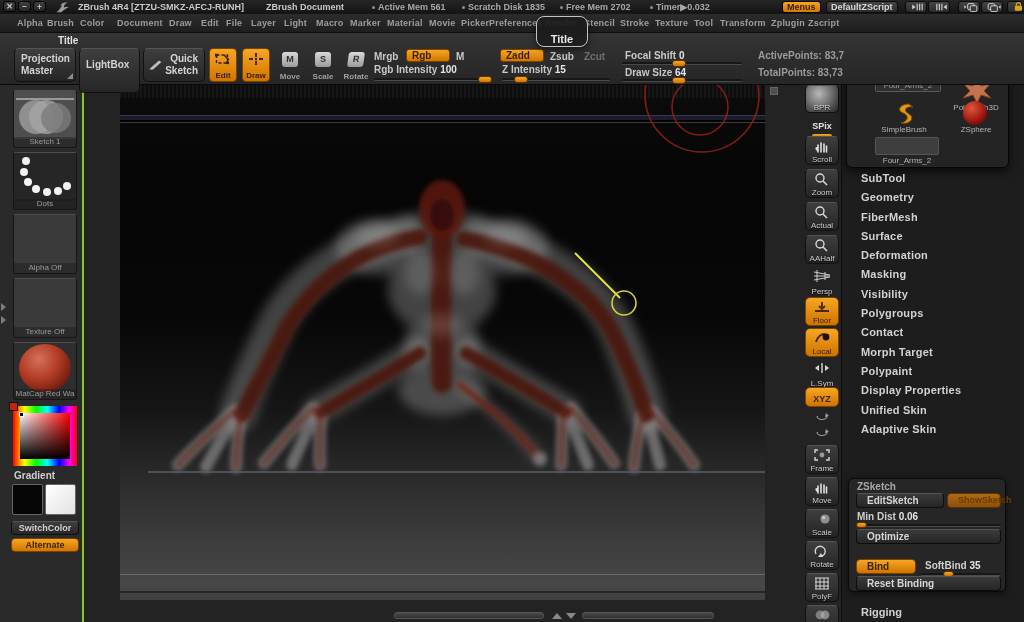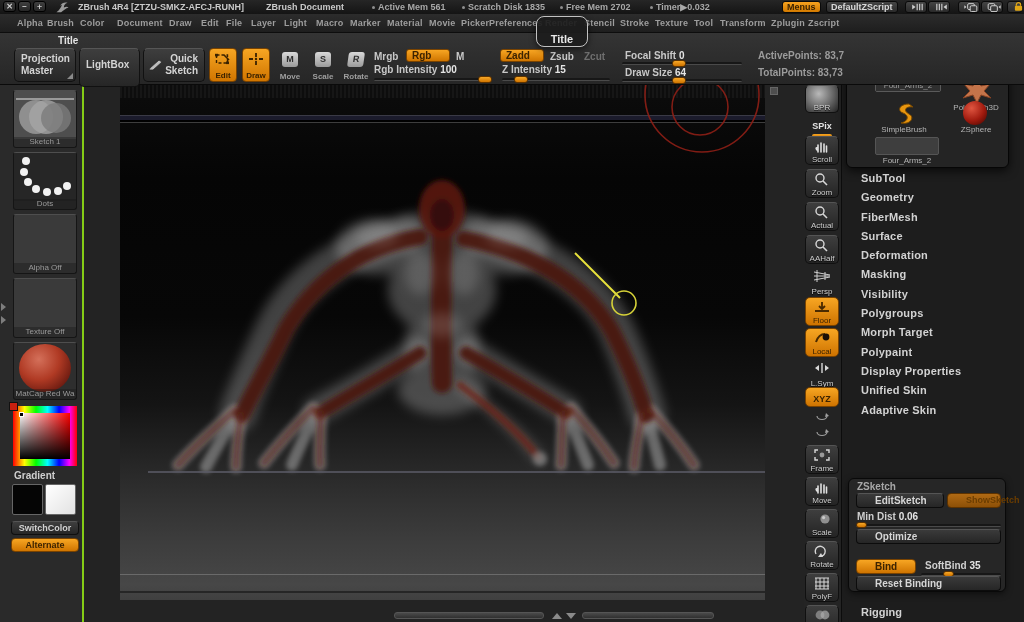--- a/index.html
+++ b/index.html
@@ -59,21 +59,21 @@
 #rpanel{position:absolute;left:841px;top:14px;width:183px;height:608px;background:#1d1d1d;border-left:1px solid #0c0c0c;z-index:15}
 #palette{position:absolute;left:4px;top:2px;width:163px;height:152px;background:#242424;border:1px solid #060606;border-radius:6px;box-shadow:0 3px 10px rgba(0,0,0,.7)}
 .pal-title{position:absolute;left:12px;top:3px;font-size:11px;color:#dcdcdc;white-space:nowrap}
 .pal-r{position:absolute;right:6px;top:2px;width:18px;height:15px;background:linear-gradient(#4a4a4a,#2c2c2c);border:1px solid #0c0c0c;border-radius:3px;color:#ccc;font-size:9px;text-align:center;line-height:14px}
 .pal-slider{position:absolute;left:78px;top:13px;width:26px;height:5px;background:linear-gradient(#f7a623,#cf7400);border-radius:2px;border:1px solid #5e3300}
 .pitem-label{position:absolute;font-size:8px;font-weight:normal;color:#b5b5b5;text-align:center;white-space:nowrap}
 .sections{position:absolute;left:0;top:158px;width:100%}
 .sec{height:19.3px;padding-left:19px;font-size:11px;color:#d2d2d2;letter-spacing:.2px}
 #zsk{position:absolute;left:6px;top:464px;width:158px;height:114px;background:#262626;border:1px solid #090909;border-radius:6px;box-shadow:0 2px 6px rgba(0,0,0,.5)}
 .zhead{position:absolute;left:8px;top:2px;font-size:10px;color:#a8a8a8}
-.zbtn{position:absolute;height:15px;background:linear-gradient(#3a3a3a,#262626);border:1px solid #0c0c0c;border-top-color:#555;border-radius:4px;color:#d6d6d6;font-size:10px;line-height:13px;padding:0 18px}
+.zbtn{position:absolute;height:15px;background:linear-gradient(#3a3a3a,#262626);border:1px solid #0c0c0c;border-top-color:#555;border-radius:4px;color:#d6d6d6;font-size:10px;line-height:13px;padding:0 10px}
 .zbtn.orange{background:linear-gradient(#f7a623,#cf7400);border-color:#7a4300;color:#3c2300}
 .zbtn.dimorange{background:linear-gradient(#b06a14,#8d5007);border-color:#5e3300;color:#6b3d00}
 .zlabel{position:absolute;font-size:10px;color:#cfcfcf;white-space:nowrap}
 #rigging{position:absolute;left:19px;top:592px;font-size:11px;color:#d2d2d2}
 
 .divider-arrow{position:absolute;left:1px;width:0;height:0;border-left:5px solid #7d7d7d;border-top:4px solid transparent;border-bottom:4px solid transparent}
 .vhandle{position:absolute;left:686px;top:2px;width:8px;height:8px;background:#4e4e4e;border:1px solid #666}
 .val{color:#e4e4e4}
 .dim{color:#6f6f6f}
 </style>
@@ -229,21 +229,21 @@
   <div id="tooltip">Title</div>
 
   <div id="toolbar">
     <span class="tb-label" style="left:58px;top:2px;color:#e2e2e2">Title</span>
 
     <div class="bigbtn" style="left:14px;top:15px;width:62px;height:34px">
       <div>Projection</div>
         <div>Master</div>
       <div class="tri" style="right:2px;bottom:2px;border-left:6px solid transparent;border-bottom:6px solid #8a8a8a"></div>
     </div>
-    <div class="bigbtn" style="left:79px;top:15px;width:61px;height:39px;line-height:24px">LightBox</div>
+    <div class="bigbtn" style="left:79px;top:15px;width:61px;height:45px;line-height:24px">LightBox</div>
     <div class="bigbtn" style="left:143px;top:15px;width:62px;height:34px">
       <svg class="abs" style="left:3px;top:8px" width="18" height="14">
           <use href="#i-pencil"></use>
         </svg>
       <div style="text-align:right">
           <div>Quick</div>
           <div>Sketch</div>
         </div>
     </div>
 
@@ -598,20 +598,21 @@
 
     <div class="sections">
       <div class="sec">SubTool</div>
       <div class="sec">Geometry</div>
       <div class="sec">FiberMesh</div>
       <div class="sec">Surface</div>
       <div class="sec">Deformation</div>
       <div class="sec">Masking</div>
       <div class="sec">Visibility</div>
       <div class="sec">Polygroups</div>
+      <div class="sec">Contact</div>
       <div class="sec">Morph Target</div>
       <div class="sec">Polypaint</div>
       <div class="sec">Display Properties</div>
       <div class="sec">Unified Skin</div>
       <div class="sec">Adaptive Skin</div>
     </div>
 
     <div id="zsk">
       <span class="zhead">ZSketch</span>
       <div class="zbtn" style="left:7px;top:14px;width:88px">EditSketch</div>

